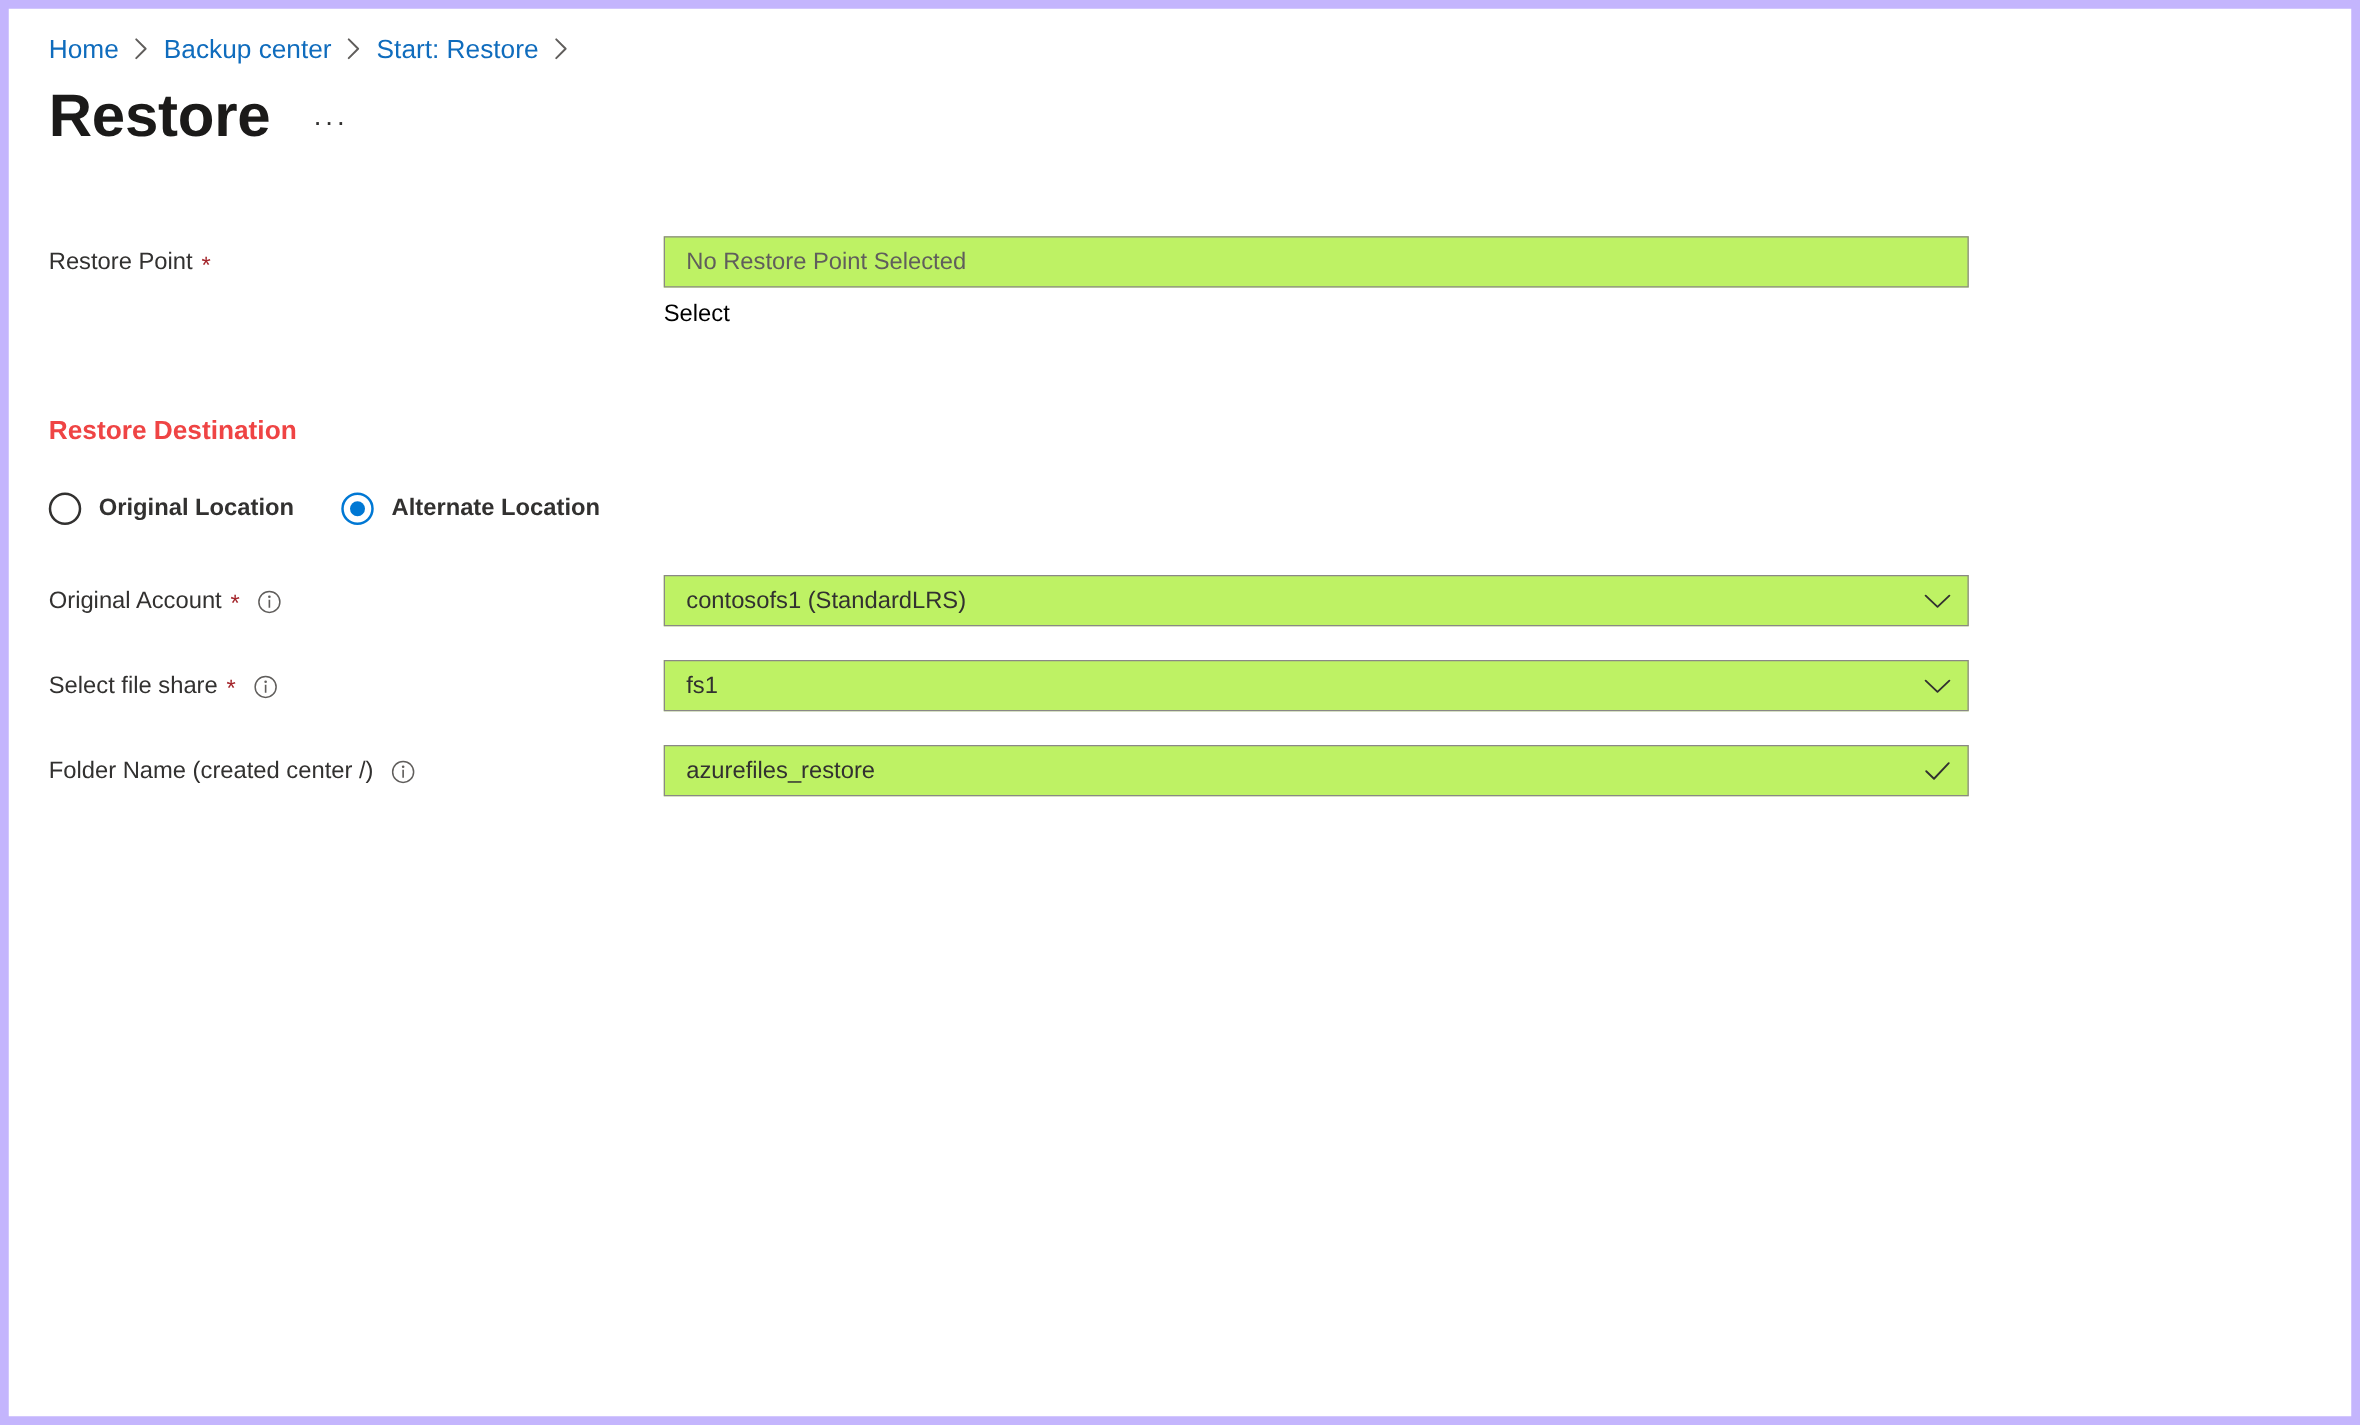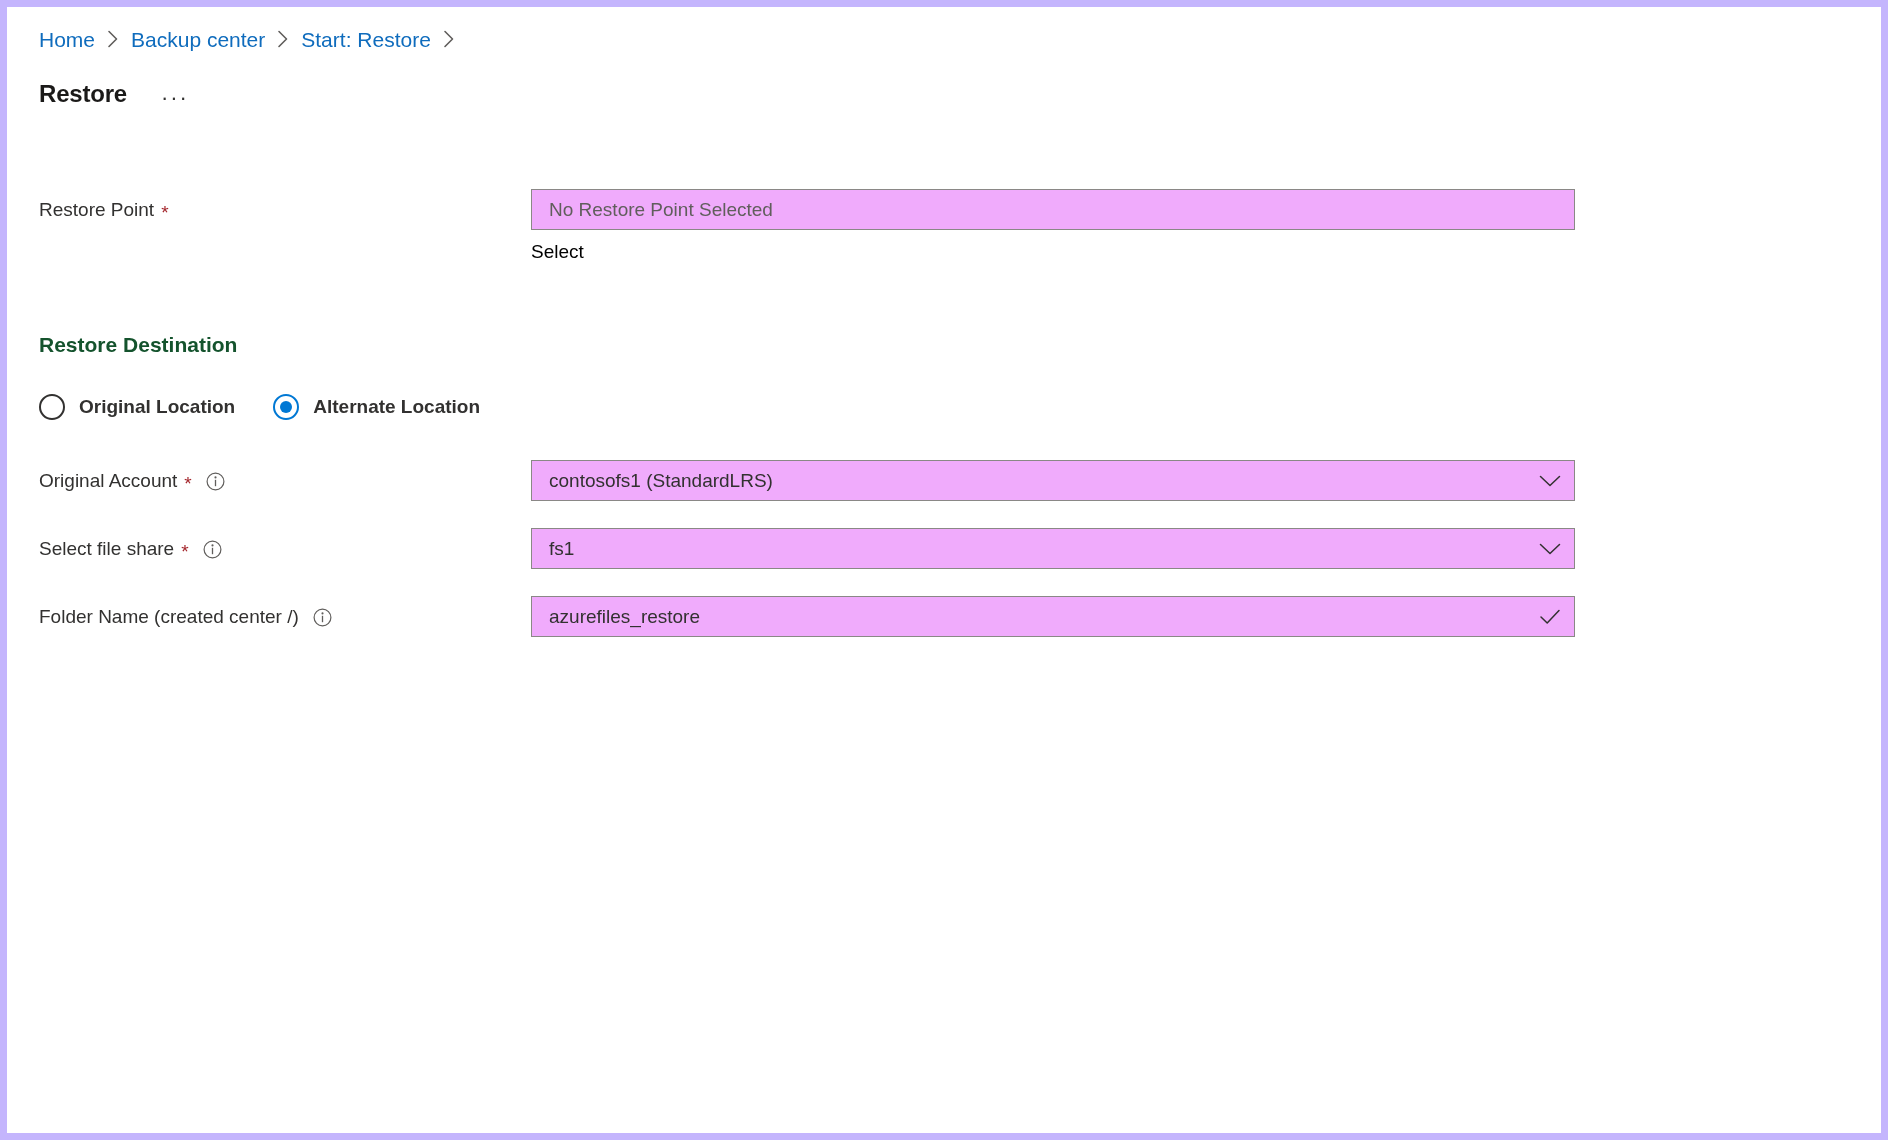--- a/index.html
+++ b/index.html
@@ -50,21 +50,21 @@
   .crumb-sep svg { display: block; }
 
   
   .title-row {
     display: flex;
     align-items: center;
     margin-top: 16px;
     height: 46px;
   }
   .page-title {
-    font-size: 24px;
+    font-size: 48px;
     font-weight: 600;
     color: #1b1a19;
     letter-spacing: -0.2px;
     line-height: 44px;
   }
   .ellipsis-btn {
     margin-left: 28px;
     color: #323130;
     font-size: 22px;
     letter-spacing: 2px;
@@ -111,21 +111,21 @@
 
   .field-control {
     flex: 0 0 1044px;
     width: 1044px;
   }
 
   .text-box {
     position: relative;
     height: 41px;
     border: 1px solid #8a8886;
-    background: #f0abfc;
+    background: #bef264;
     display: flex;
     align-items: center;
     padding: 0 42px 0 17px;
     font-size: 19px;
     color: #323130;
     cursor: text;
   }
   .text-box.placeholder-style { color: #605e5c; }
   .dropdown { cursor: pointer; }
   .box-icon {
@@ -148,21 +148,21 @@
     color: #000000;
     font-size: 19px;
     cursor: pointer;
     line-height: 22px;
   }
 
   
   .section-title {
     font-size: 21px;
     font-weight: 600;
-    color: #14532d;
+    color: #ef4444;
     margin-top: 70px;
   }
 
   .radio-group {
     display: flex;
     align-items: center;
     margin-top: 37px;
     margin-bottom: 40px;
     font-weight: bold;
   }

